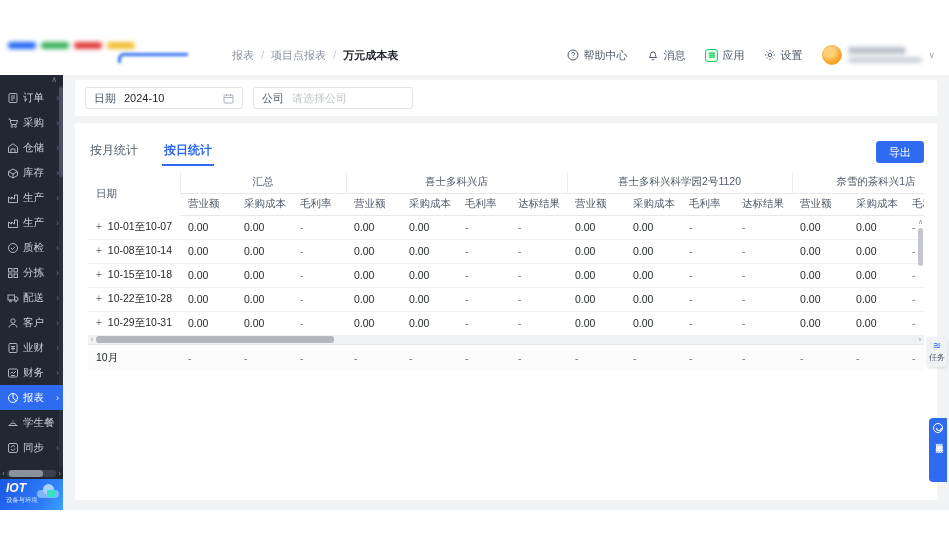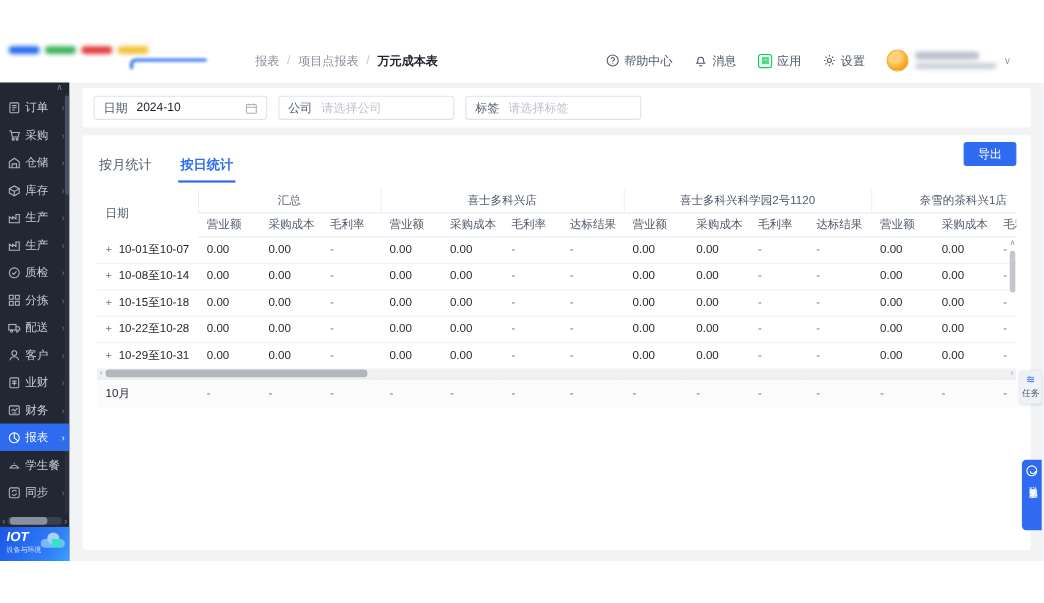--- a/index.html
+++ b/index.html
@@ -11,21 +11,21 @@
   .topbar { position:absolute; left:0; top:35px; width:949px; height:40px; background:#fff;
     display:flex; align-items:center; z-index:5; }
   .logo-blur { width:210px; height:38px; position:relative; overflow:hidden; flex:0 0 auto; }
   .logo-bars { position:absolute; left:8px; top:6px; display:flex; gap:5px; filter:blur(2px); }
   .logo-bars i { display:block; width:28px; height:7px; border-radius:3px; }
   .logo-swoosh { position:absolute; left:118px; top:17px; width:70px; height:10px;
     border-top:3px solid #2f6ef2; border-left:3px solid #2f6ef2; border-radius:6px 0 0 0; filter:blur(1.5px); }
   .breadcrumb { font-size:11px; color:#8a919f; display:flex; gap:7px; align-items:center; margin-left:22px; }
   .breadcrumb .sep { color:#c2c7cf; }
   .breadcrumb .current { color:#1d2129; font-weight:bold; }
-  .topbar-right { margin-left:auto; display:flex; align-items:center; gap:20px; padding-right:30px;
+  .topbar-right { margin-left:auto; display:flex; align-items:center; gap:20px; padding-right:14px;
     font-size:11px; color:#4e5969; }
   .tb-item { display:flex; align-items:center; gap:4px; cursor:pointer; }
   .tb-item svg { display:block; }
   .apps-ic { width:13px; height:13px; background:#eafff0; border:1px solid #17c95c; border-radius:3px;
     display:flex; align-items:center; justify-content:center; color:#17c95c; font-size:8px; line-height:1; }
   .user { display:flex; align-items:center; gap:6px; cursor:pointer; }
   .avatar { width:20px; height:20px; border-radius:50%;
     background:radial-gradient(circle at 35% 30%, #ffd27a 0 30%, #f7a021 70%); border:1px solid #f3b13c; }
   .user-blur { display:flex; flex-direction:column; gap:3px; filter:blur(2px); }
   .user-blur i { display:block; height:7px; border-radius:3px; background:#b9bfc9; }
@@ -81,21 +81,21 @@
 
   .content-card { background:#fff; border-radius:3px; margin-top:7px; flex:1 1 auto; padding:9px 13px; overflow:hidden; position:relative; }
   .notice { background:#e9f3ff; border:1px solid #bcd8fd; border-radius:2px; height:20px;
     display:flex; align-items:center; gap:6px; padding:0 9px; font-size:10.5px; color:#42464e; }
   .info-ic { width:10px; height:10px; border-radius:50%; background:#2e6bf0; color:#fff; font-size:7px;
     display:flex; align-items:center; justify-content:center; font-weight:bold; flex:0 0 auto; }
   .tabs-row { display:flex; align-items:flex-end; margin-top:8px; height:26px; position:relative; }
   .tab { font-size:12px; color:#4e5969; padding:0 2px 7px 2px; margin-right:22px; cursor:pointer; position:relative; }
   .tab.active { color:#2e6bf0; font-weight:bold; }
   .tab.active::after { content:""; position:absolute; left:0; right:0; bottom:0; height:2px; background:#2e6bf0; }
-  .export-btn { margin-left:auto; margin-bottom:15px; }
+  .export-btn { margin-left:auto; margin-bottom:3px; }
 
   .table-zone { margin-top:6px; position:relative; overflow:hidden; }
   table { border-collapse:collapse; table-layout:fixed; width:871px; font-size:10.5px; }
   th,td { padding:0 0 0 8px; text-align:left; white-space:nowrap; overflow:hidden; }
   thead th { color:#4e5969; font-weight:normal; height:21px; }
   .th-group { text-align:center; border-bottom:1px solid #e7e9ee; border-left:1px solid #eceef2; padding-left:0; }
   .th-date { border-bottom:none; color:#4e5969; vertical-align:middle; }
   .th-col { height:22px; border-bottom:1px solid #e7e9ee; }
   tbody td { height:24px; color:#1d2129; border-bottom:1px solid #f0f1f4; }
   tbody td.dash, .tfoot td.dash { color:#6b7280; }
@@ -364,24 +364,20 @@
         <span class="fval">2024-10</span>
         <svg class="cal-ic" width="11" height="11" viewBox="0 0 11 11" fill="none" stroke="#aab0ba">
             <rect x="1" y="2" width="9" height="8" rx="1"></rect>
             <path d="M1 4.5h9M3.5 1v2M7.5 1v2"></path>
           </svg>
       </div>
       <div class="fld fld-company">
         <span class="flabel">公司</span>
         <span class="fplaceholder">请选择公司</span>
       </div>
-      <div class="fld fld-tag">
-        <span class="flabel">标签</span>
-        <span class="fplaceholder">请选择标签</span>
-      </div>
     </div>
 
     <div class="content-card">
 
       <div class="tabs-row" id="tabsRow">
         <div class="tab">按月统计</div>
           <div class="tab active">按日统计</div>
           <div class="btn btn-primary export-btn">导出</div>
       </div>
 

